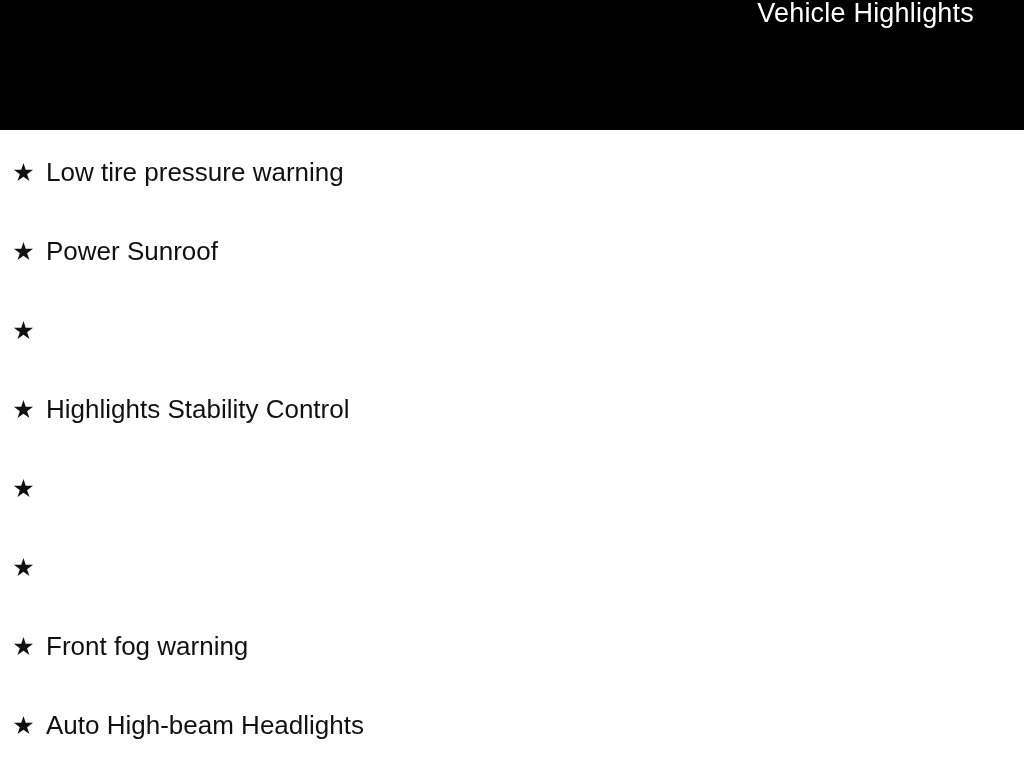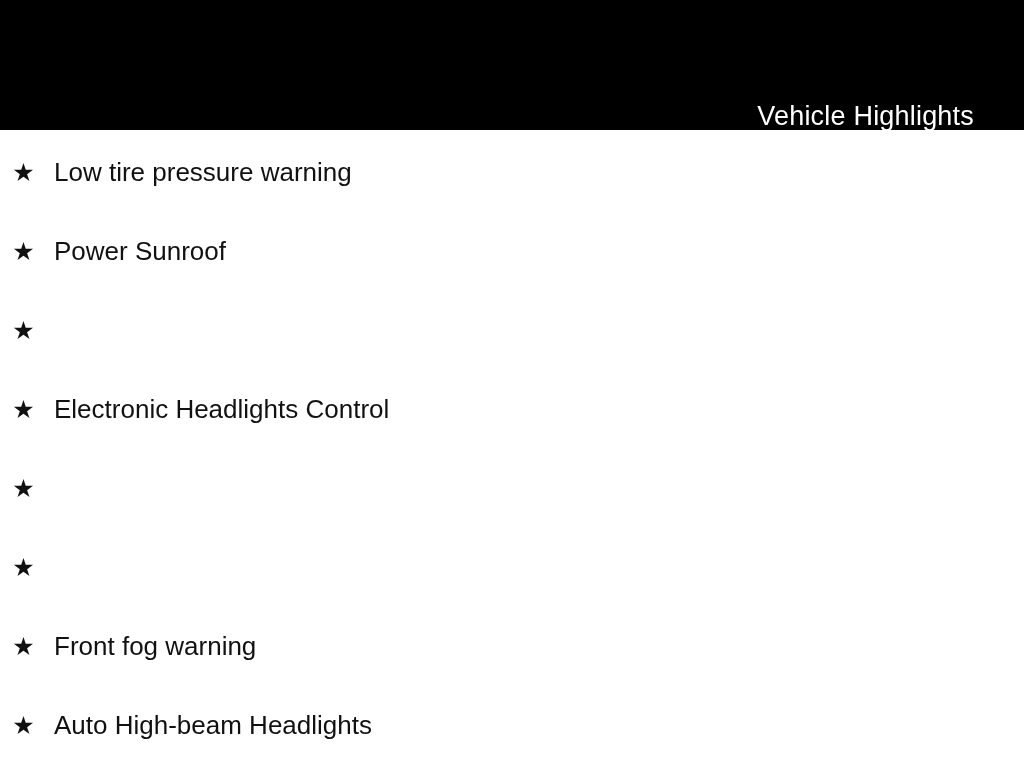--- a/index.html
+++ b/index.html
@@ -16,21 +16,21 @@
     overflow: hidden;
   }
   .header {
     position: absolute;
     top: 0;
     left: 0;
     width: 100%;
     height: 130px;
     background: #000000;
     display: flex;
-    align-items: flex-end;
+    align-items: flex-start;
     justify-content: flex-end;
     box-sizing: border-box;
     padding-right: 50px;
   }
   .header-title {
     color: #ffffff;
     font-size: 27px;
     font-weight: 400;
     letter-spacing: 0.2px;
     line-height: 1;
@@ -53,21 +53,21 @@
   .star-icon {
     font-size: 25px;
     color: #111111;
     width: 23px;
     display: inline-flex;
     justify-content: center;
     line-height: 1;
     flex: 0 0 auto;
   }
   .feature-label {
-    margin-left: 19px;
+    margin-left: 11px;
     font-size: 26px;
     color: #111111;
     line-height: 1.2;
     white-space: nowrap;
     text-align: center;
   }
 </style>
 </head>
 <body>
 
@@ -88,21 +88,21 @@
       <span class="star-icon">★</span>
       <span class="feature-label">Power Sunroof</span>
     </div>
 
     <div class="feature-item">
       <span class="star-icon">★</span>
     </div>
 
     <div class="feature-item">
       <span class="star-icon">★</span>
-      <span class="feature-label">Electronic Headlights Control</span>
+      <span class="feature-label">Highlights Stability Control</span>
     </div>
 
     <div class="feature-item">
       <span class="star-icon">★</span>
     </div>
 
     <div class="feature-item">
       <span class="star-icon">★</span>
     </div>
 

